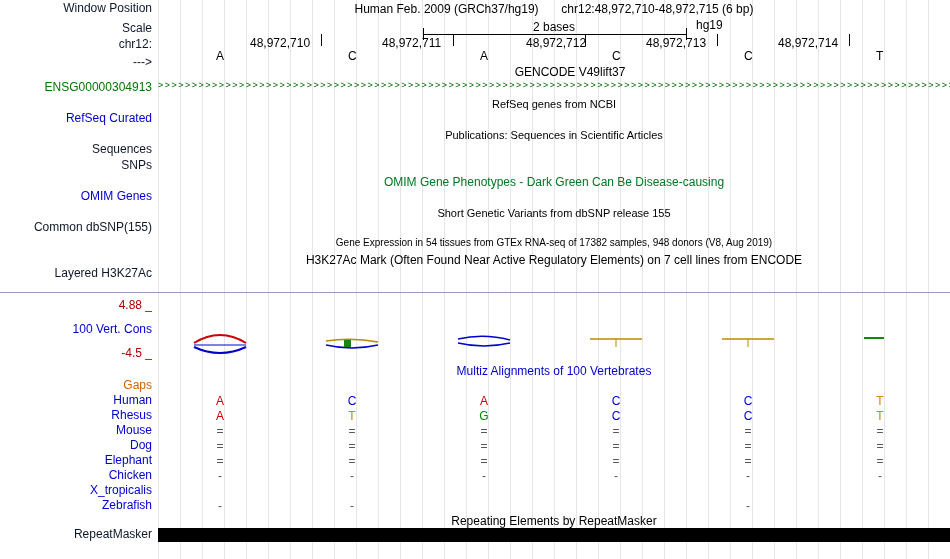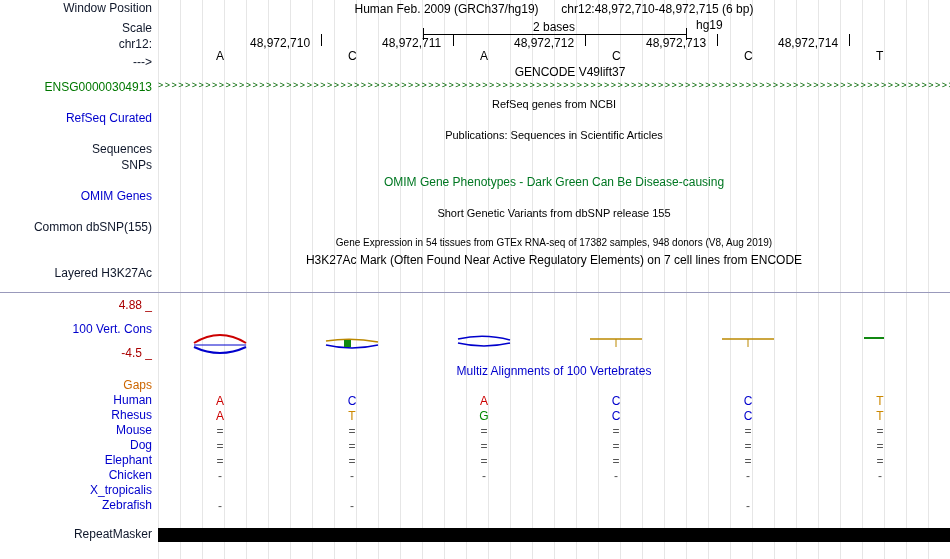--- a/index.html
+++ b/index.html
@@ -225,21 +225,21 @@
     <div class="ruler-line" style="left:265px; top:34px; width:264px; height:1px;"></div>
     <div class="ruler-line" style="left:265px; top:28px; width:1px; height:12px;"></div>
     <div class="ruler-line" style="left:528px; top:28px; width:1px; height:12px;"></div>
     <div class="tick-label" style="left:538px; top:18px;">hg19</div>
 
     <div id="ruler-ticks">
         <div class="tick-label" style="left: 92px; top: 36px;">48,972,710</div>
         <div class="ruler-line" style="left: 163px; top: 34px; width: 1px; height: 12px;"></div>
         <div class="tick-label" style="left: 224px; top: 36px;">48,972,711</div>
         <div class="ruler-line" style="left: 295px; top: 34px; width: 1px; height: 12px;"></div>
-        <div class="tick-label" style="left: 356px; top: 36px;">48,972,712</div>
+        <div class="tick-label" style="left: 368px; top: 36px;">48,972,712</div>
         <div class="ruler-line" style="left: 427px; top: 34px; width: 1px; height: 12px;"></div>
         <div class="tick-label" style="left: 488px; top: 36px;">48,972,713</div>
         <div class="ruler-line" style="left: 559px; top: 34px; width: 1px; height: 12px;"></div>
         <div class="tick-label" style="left: 620px; top: 36px;">48,972,714</div>
         <div class="ruler-line" style="left: 691px; top: 34px; width: 1px; height: 12px;"></div>
       </div>
 
     <div id="ruler-bases">
         <div class="base-letter" style="left: 58px; top: 49px;">A</div>
         <div class="base-letter" style="left: 190px; top: 49px;">C</div>
@@ -324,19 +324,20 @@
         <div class="species-base sb-dash" style="left: 582px; top: 469px;">-</div>
         <div class="species-base sb-dash" style="left: 582px; top: 499px;">-</div>
         <div class="species-base sb-T" style="left: 714px; top: 394px;">T</div>
         <div class="species-base sb-T" style="left: 714px; top: 409px;">T</div>
         <div class="species-base sb-eq" style="left: 714px; top: 424px;">=</div>
         <div class="species-base sb-eq" style="left: 714px; top: 439px;">=</div>
         <div class="species-base sb-eq" style="left: 714px; top: 454px;">=</div>
         <div class="species-base sb-dash" style="left: 714px; top: 469px;">-</div>
       </div>
 
+    <div class="repeat-caption" style="top:514px;">Repeating Elements by RepeatMasker</div>
   </div>
 
   <div class="hr-line" style="top:292px;"></div>
 
   <div class="repeat-bar" style="top:528px;"></div>
 
 </div>
 
 </body></html>

